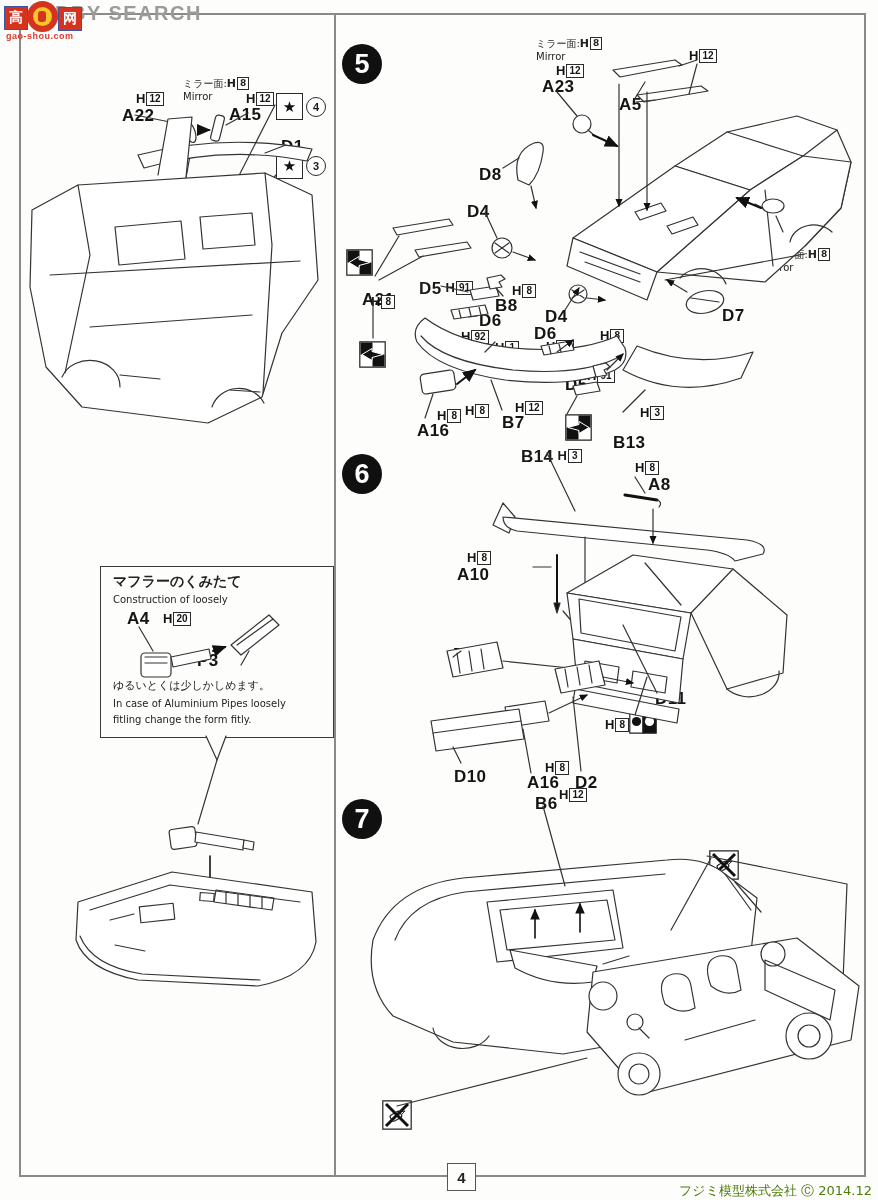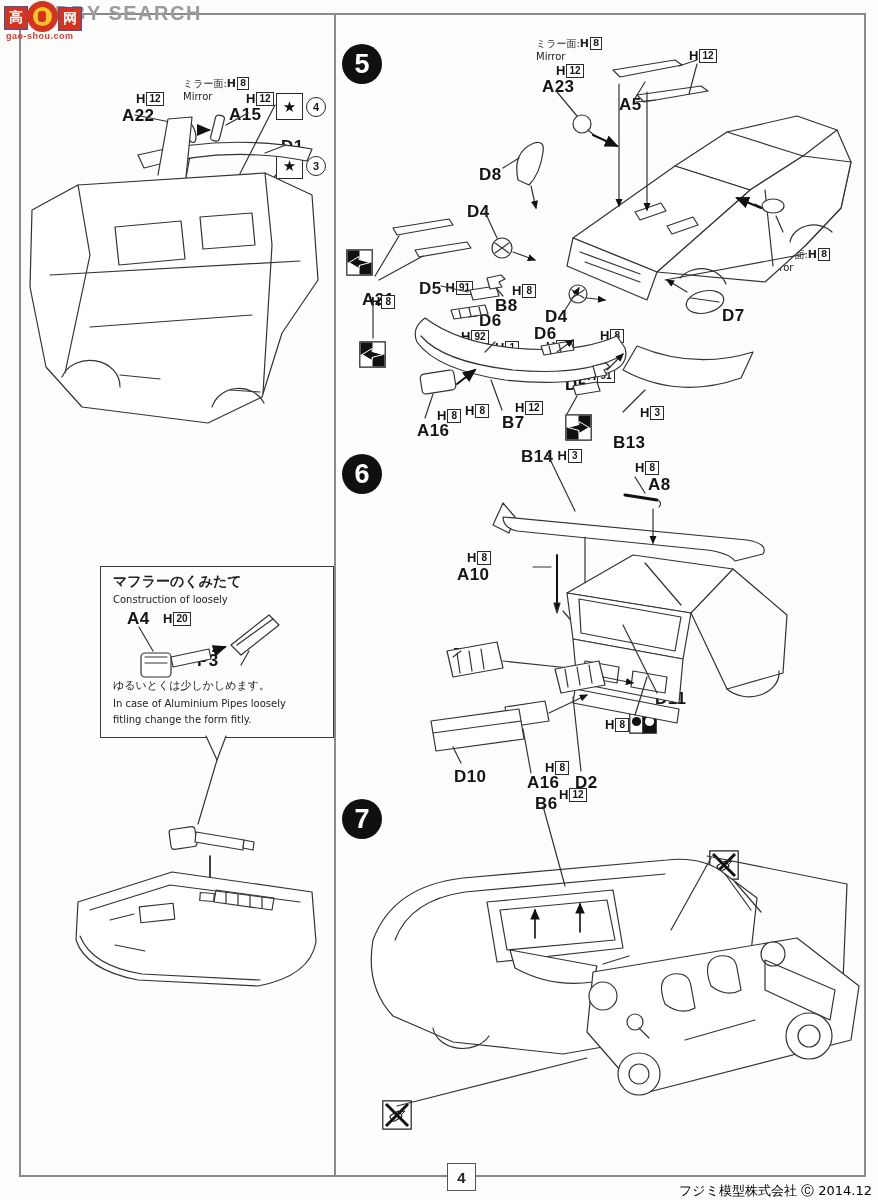--- a/index.html
+++ b/index.html
@@ -31,21 +31,21 @@
            display:flex;align-items:center;justify-content:center;font-size:15px;color:#111;
            text-shadow:1.5px -1px 0 #fff;}
   .circnum{position:absolute;width:18px;height:18px;border:1.6px solid #2a2a2a;border-radius:50%;background:#fff;
            display:flex;align-items:center;justify-content:center;font-size:11px;font-weight:bold;}
   
   #mufflerbox{position:absolute;left:100px;top:566px;width:232px;height:170px;border:1.6px solid #3a3a3a;background:#fdfdfb;}
   
   #pagenumbox{position:absolute;left:447px;top:1163px;width:27px;height:26px;border:1.5px solid #555;background:#fdfdfb;
               display:flex;align-items:center;justify-content:center;font-size:15px;font-weight:bold;color:#222;}
   #footer{position:absolute;left:620px;top:1182px;width:252px;text-align:right;
-          font-family:"DejaVu Sans",sans-serif;font-size:13px;color:#000000;}
+          font-family:"DejaVu Sans",sans-serif;font-size:13px;color:#4d7c0f;}
   
   #wm-text{position:absolute;left:22px;top:2px;font-size:20px;font-weight:bold;color:#9b9b9b;letter-spacing:1.5px;}
   .wm-sq{position:absolute;width:22px;height:22px;background:#d4331e;border:1px solid #3b56a8;color:#fff;
          display:flex;align-items:center;justify-content:center;font-family:"DejaVu Sans",sans-serif;
          font-size:14px;font-weight:bold;}
   #wm-circle{position:absolute;left:27px;top:1px;width:31px;height:31px;border-radius:50%;background:#d4331e;
              display:flex;align-items:center;justify-content:center;}
   #wm-circle .thumb{width:19px;height:19px;border-radius:50%;background:#f5c52a;position:relative;}
   #wm-circle .thumb:after{content:"";position:absolute;left:5px;top:4px;width:8px;height:11px;background:#d4331e;border-radius:3px;}
   #wm-domain{position:absolute;left:6px;top:31px;font-size:9px;font-weight:bold;color:#e0392a;letter-spacing:.5px;}

